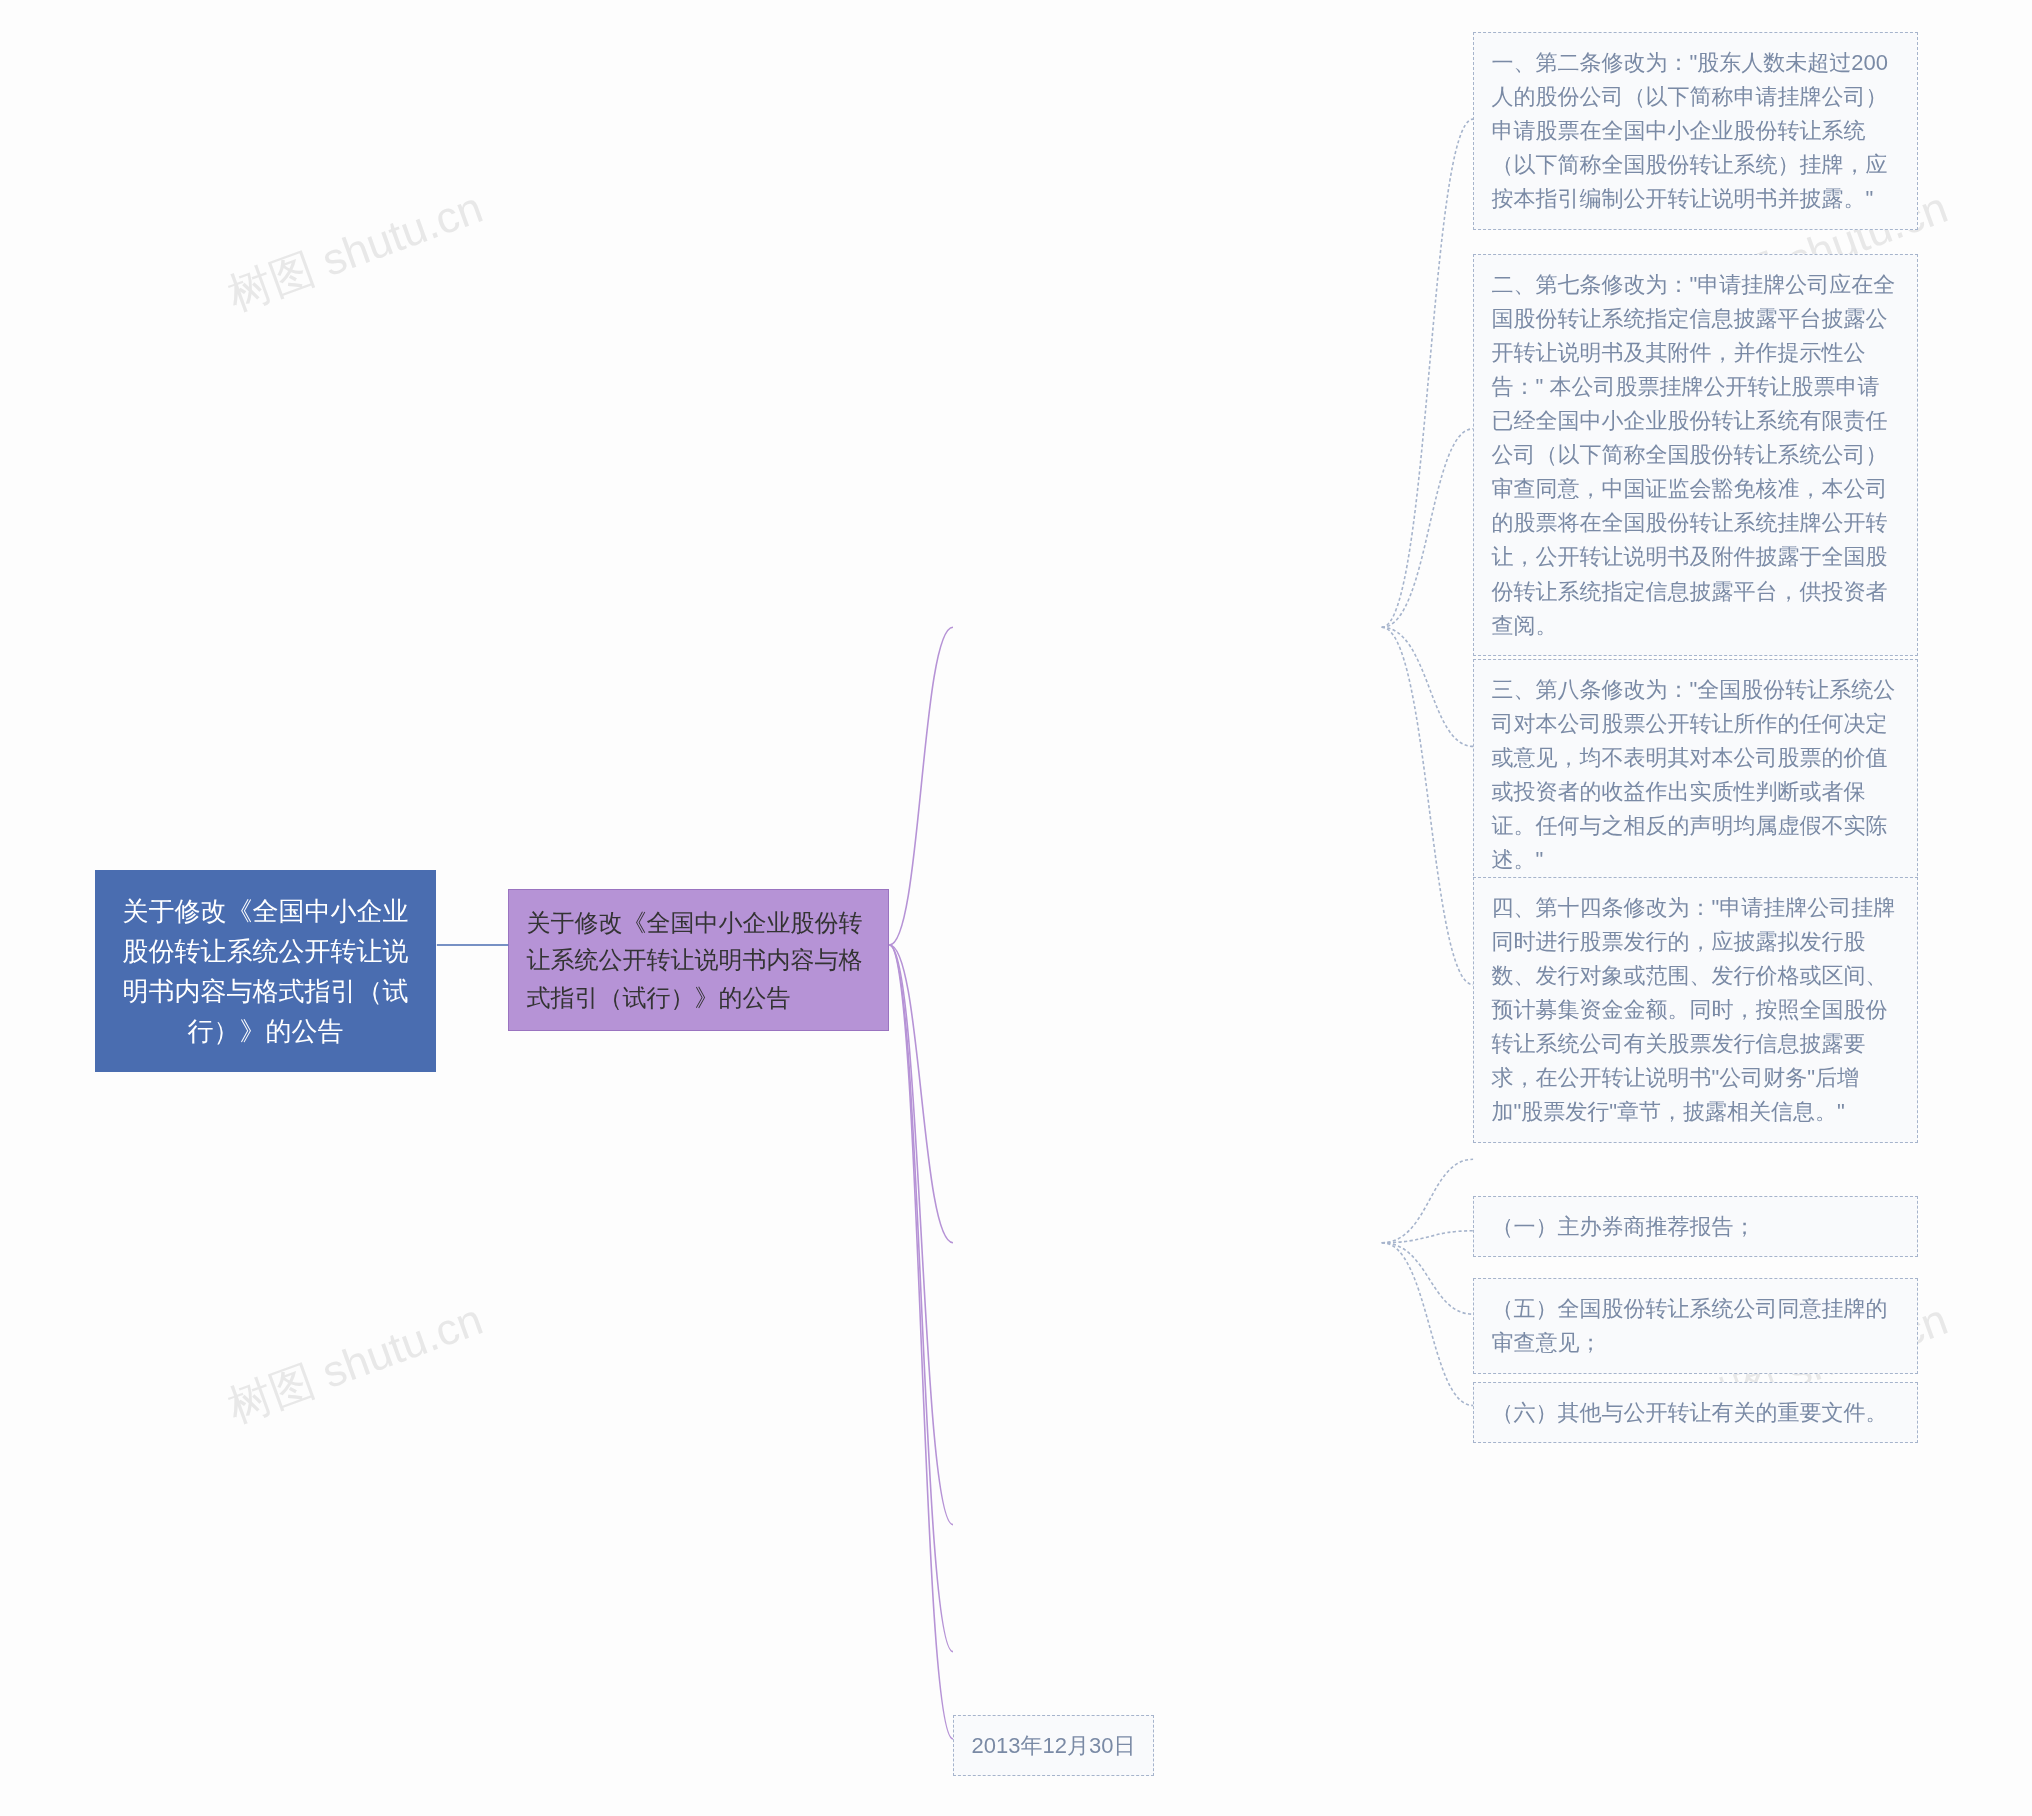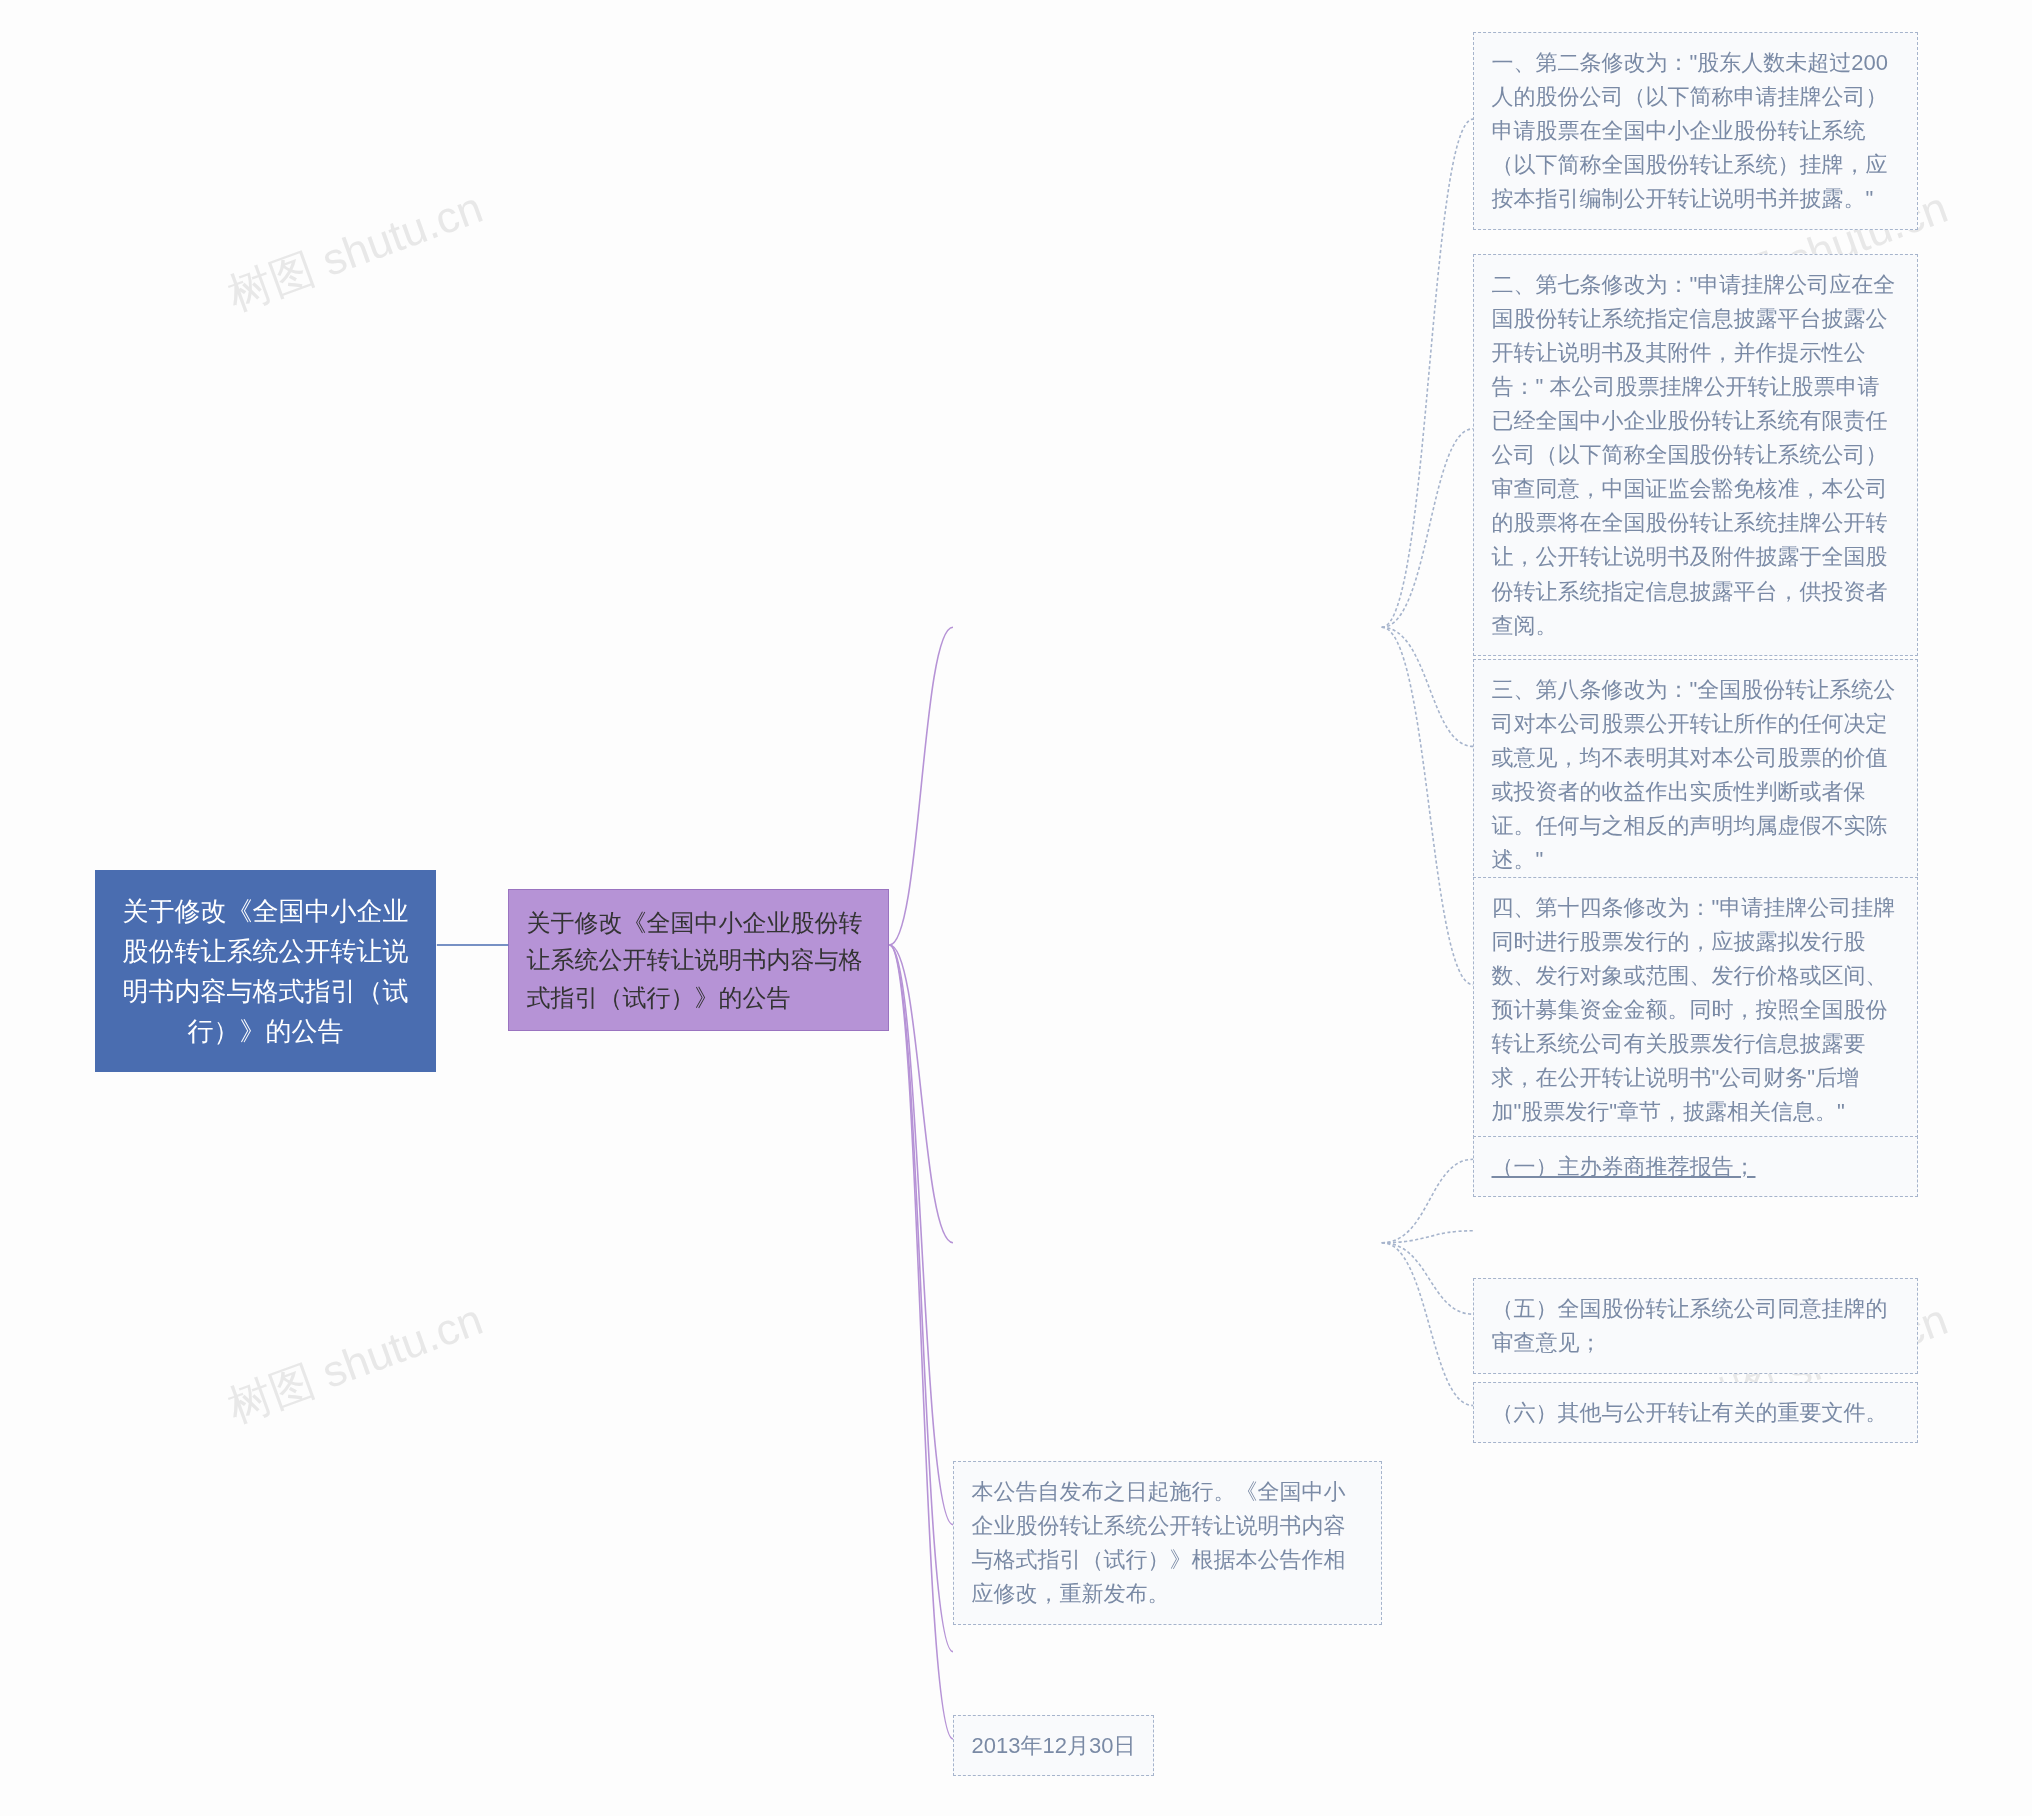--- a/index.html
+++ b/index.html
@@ -85,31 +85,30 @@
 <div class="watermark wm4">树图 shutu.cn</div>
 
 <div class="canvas">
 
   <div class="node root" style="top:870px; left:95px;">关于修改《全国中小企业股份转让系统公开转让说明书内容与格式指引（试行）》的公告</div>
 
   <div class="node level2" style="top:889px; left:508px;">关于修改《全国中小企业股份转让系统公开转让说明书内容与格式指引（试行）》的公告</div>
 
 
 
-  <div class="node dashed-node level3" style="top:1461px; left:953px;">本公告自发布之日起施行。《全国中小企业股份转让系统公开转让说明书内容与格式指引（试行）》根据本公告作相应修改，重新发布。</div>
 
 
   <div class="node dashed-node n-short" style="top:1715px; left:953px;">2013年12月30日</div>
 
   <div class="node dashed-node level4" style="top:32px; left:1473px;">一、第二条修改为："股东人数未超过200人的股份公司（以下简称申请挂牌公司）申请股票在全国中小企业股份转让系统（以下简称全国股份转让系统）挂牌，应按本指引编制公开转让说明书并披露。"</div>
   <div class="node dashed-node level4" style="top:254px; left:1473px;">二、第七条修改为："申请挂牌公司应在全国股份转让系统指定信息披露平台披露公开转让说明书及其附件，并作提示性公告：" 本公司股票挂牌公开转让股票申请已经全国中小企业股份转让系统有限责任公司（以下简称全国股份转让系统公司）审查同意，中国证监会豁免核准，本公司的股票将在全国股份转让系统挂牌公开转让，公开转让说明书及附件披露于全国股份转让系统指定信息披露平台，供投资者查阅。</div>
   <div class="node dashed-node level4" style="top:659px; left:1473px;">三、第八条修改为："全国股份转让系统公司对本公司股票公开转让所作的任何决定或意见，均不表明其对本公司股票的价值或投资者的收益作出实质性判断或者保证。任何与之相反的声明均属虚假不实陈述。"</div>
   <div class="node dashed-node level4" style="top:877px; left:1473px;">四、第十四条修改为："申请挂牌公司挂牌同时进行股票发行的，应披露拟发行股数、发行对象或范围、发行价格或区间、预计募集资金金额。同时，按照全国股份转让系统公司有关股票发行信息披露要求，在公开转让说明书"公司财务"后增加"股票发行"章节，披露相关信息。"</div>
 
-  <div class="node dashed-node level4" style="top:1136px; left:1473px;text-decoration:underline;">（一）主办券商推荐报告；</div>
+  <div class="node dashed-node level4" style="top:1196px; left:1473px;">（一）主办券商推荐报告；</div>
   <div class="node dashed-node level4" style="top:1278px; left:1473px;">（五）全国股份转让系统公司同意挂牌的审查意见；</div>
   <div class="node dashed-node level4" style="top:1382px; left:1473px;">（六）其他与公开转让有关的重要文件。</div>
 
   <svg class="conn" style="top:0; left:0; width:2033px; height:1816px;" viewBox="0 0 2560 2287" width="2033" height="1816">
 
     <path d="M 550 1190 L 640 1190" stroke="#4a6db0" stroke-width="2" fill="none"></path>
 
     <path d="M 1120 1190 C 1160 1190 1160 790 1200 790" stroke="#b693d6" stroke-width="2" fill="none"></path>
     <path d="M 1120 1190 C 1160 1190 1160 1565 1200 1565" stroke="#b693d6" stroke-width="2" fill="none"></path>
     <path d="M 1120 1190 C 1160 1190 1160 1920 1200 1920" stroke="#b693d6" stroke-width="2" fill="none"></path>

